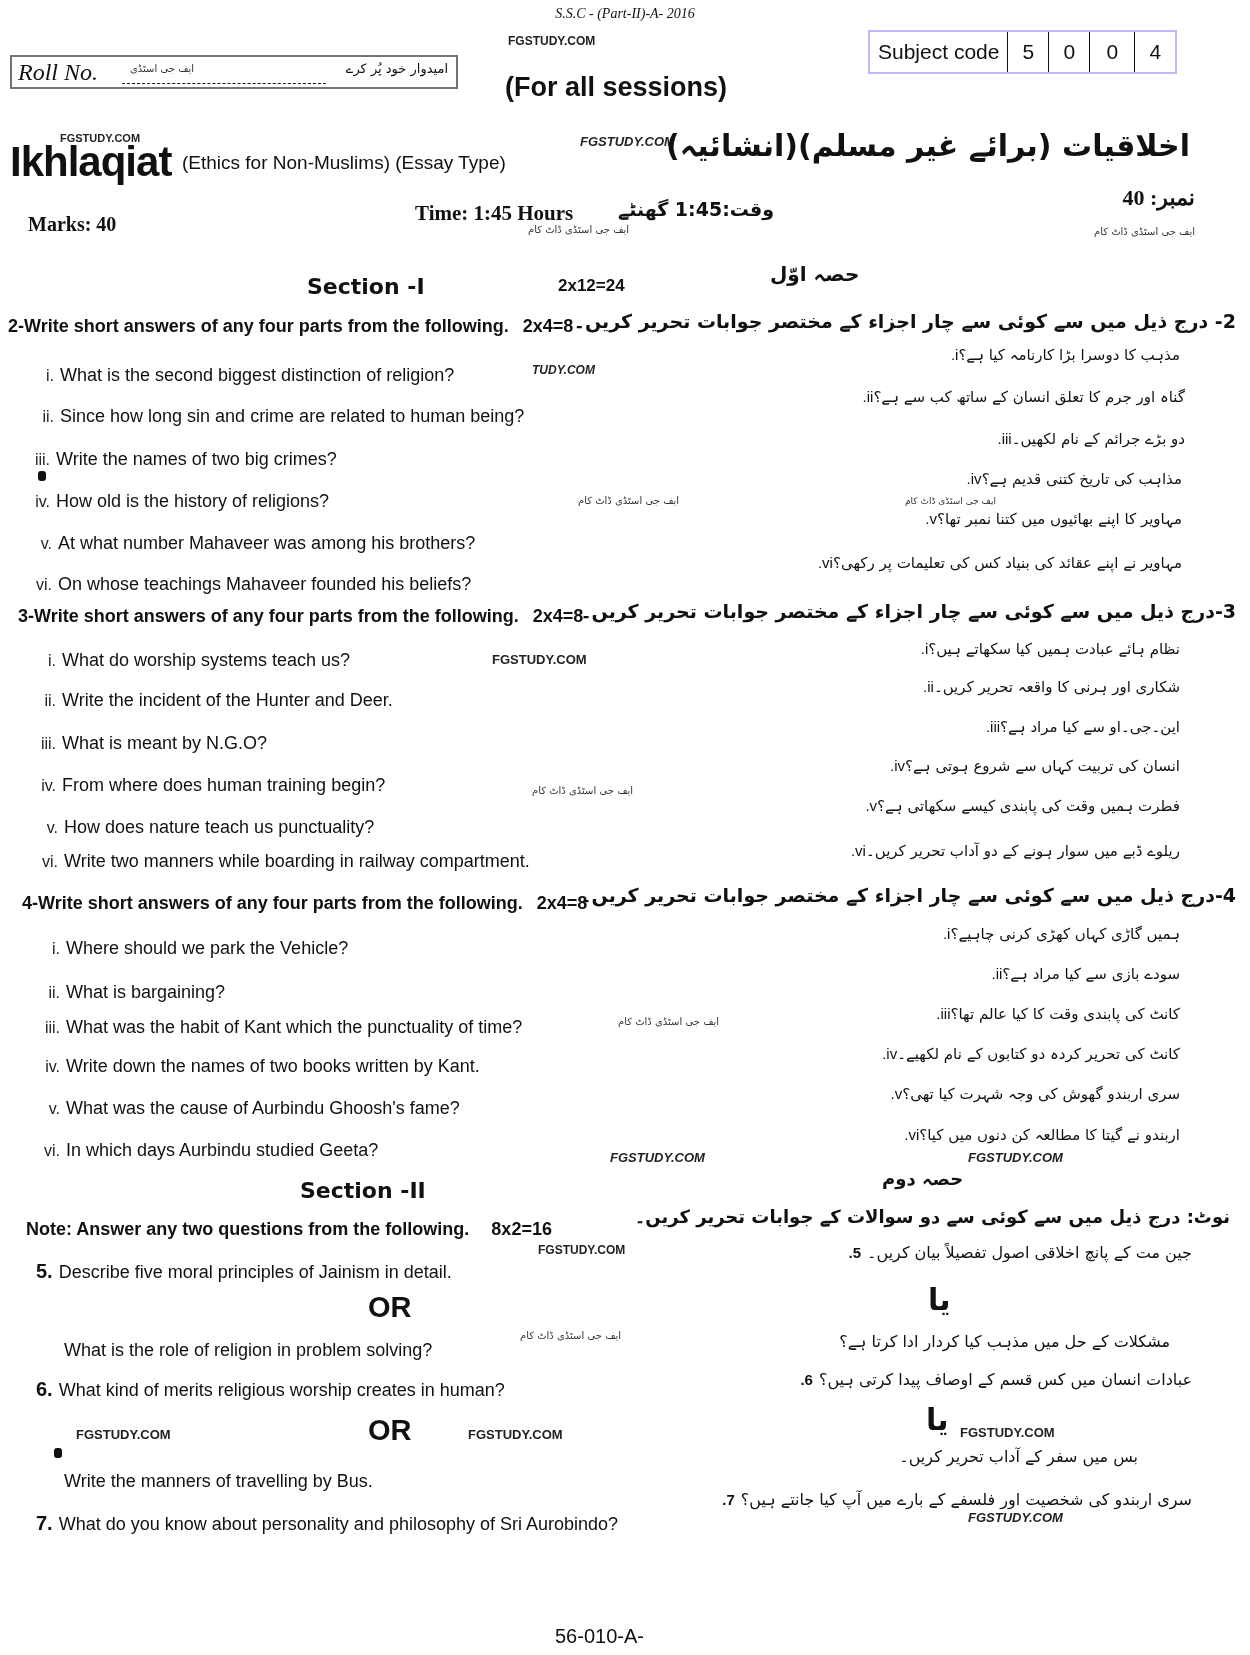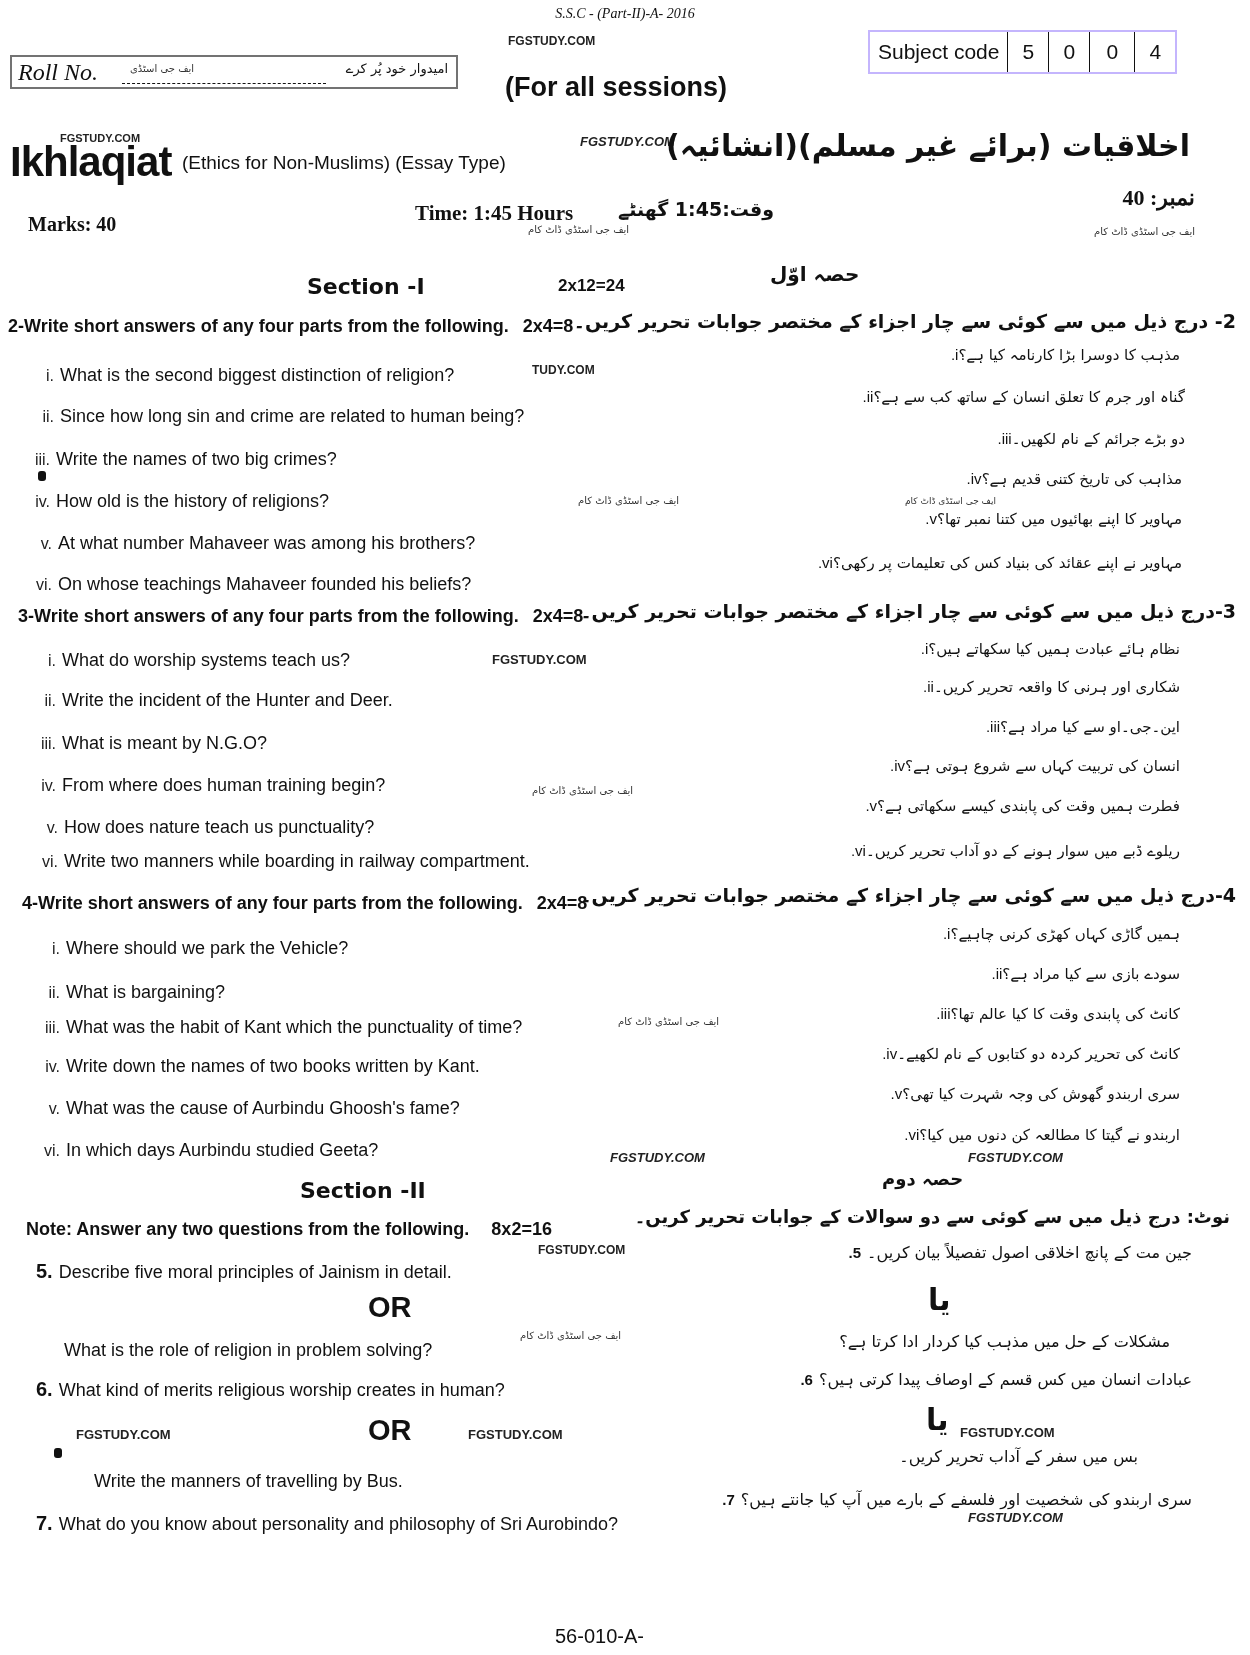--- a/index.html
+++ b/index.html
@@ -89,21 +89,21 @@
 </div>
 <div class="abs urdu ur-head" style="right:14px;top:310px;">2- درج ذیل میں سے کوئی سے چار اجزاء کے مختصر جوابات تحریر کریں۔</div>
 
 <div class="abs item" style="left:26px;top:365px;"><span class="rn">i.</span><span>What is the second biggest distinction of religion?</span></div>
 <div class="abs item" style="left:26px;top:406px;"><span class="rn">ii.</span><span>Since how long sin and crime are related to human being?</span></div>
 <div class="abs item" style="left:22px;top:449px;"><span class="rn">iii.</span><span>Write the names of two big crimes?</span></div>
 <div class="abs item" style="left:22px;top:491px;"><span class="rn">iv.</span><span>How old is the history of religions?</span></div>
 <div class="abs item" style="left:24px;top:533px;"><span class="rn">v.</span><span>At what number Mahaveer was among his brothers?</span></div>
 <div class="abs item" style="left:24px;top:574px;"><span class="rn">vi.</span><span>On whose teachings Mahaveer founded his beliefs?</span></div>
 <div class="abs dot" style="left:38px;top:471px;"></div>
-<div class="abs wm" style="left:532px;top:363px;font-size:12px;">TUDY.COM</div>
+<div class="abs wm" style="left:532px;top:363px;font-size:12px;font-style:italic;">TUDY.COM</div>
 <div class="abs urdu-wm" style="left:578px;top:495px;">ایف جی اسٹڈی ڈاٹ کام</div>
 
 <div class="abs urdu ur-item" style="right:70px;top:346px;"><span>مذہب کا دوسرا بڑا کارنامہ کیا ہے؟</span><span class="rn">i.</span></div>
 <div class="abs urdu ur-item" style="right:65px;top:388px;"><span>گناہ اور جرم کا تعلق انسان کے ساتھ کب سے ہے؟</span><span class="rn">ii.</span></div>
 <div class="abs urdu ur-item" style="right:65px;top:430px;"><span>دو بڑے جرائم کے نام لکھیں۔</span><span class="rn">iii.</span></div>
 <div class="abs urdu ur-item" style="right:68px;top:470px;"><span>مذاہب کی تاریخ کتنی قدیم ہے؟</span><span class="rn">iv.</span></div>
 <div class="abs urdu ur-item" style="right:68px;top:510px;"><span>مہاویر کا اپنے بھائیوں میں کتنا نمبر تھا؟</span><span class="rn">v.</span></div>
 <div class="abs urdu ur-item" style="right:68px;top:554px;"><span>مہاویر نے اپنے عقائد کی بنیاد کس کی تعلیمات پر رکھی؟</span><span class="rn">vi.</span></div>
 <div class="abs urdu-wm" style="left:905px;top:496px;font-size:9px;">ایف جی اسٹڈی ڈاٹ کام</div>
 
@@ -168,20 +168,20 @@
 <div class="abs urdu ur-item" style="right:80px;top:1332px;font-size:16px;">مشکلات کے حل میں مذہب کیا کردار ادا کرتا ہے؟</div>
 
 <div class="abs item" style="left:36px;top:1378px;"><span class="qnum">6.</span><span>What kind of merits religious worship creates in human?</span></div>
 <div class="abs urdu ur-item" style="right:58px;top:1370px;font-size:16px;"><span>عبادات انسان میں کس قسم کے اوصاف پیدا کرتی ہیں؟</span><span class="rn qnum">6.</span></div>
 <div class="abs wm" style="left:76px;top:1427px;">FGSTUDY.COM</div>
 <div class="abs or-big" style="left:368px;top:1414px;">OR</div>
 <div class="abs wm" style="left:468px;top:1427px;">FGSTUDY.COM</div>
 <div class="abs dot" style="left:54px;top:1448px;"></div>
 <div class="abs urdu ya" style="left:926px;top:1402px;">یا</div>
 <div class="abs wm" style="left:960px;top:1425px;">FGSTUDY.COM</div>
-<div class="abs item" style="left:64px;top:1471px;margin-left:30px;"><span>Write the manners of travelling by Bus.</span></div>
+<div class="abs item" style="left:64px;top:1471px;"><span>Write the manners of travelling by Bus.</span></div>
 <div class="abs urdu ur-item" style="right:112px;top:1447px;font-size:16px;">بس میں سفر کے آداب تحریر کریں۔</div>
 
 <div class="abs item" style="left:36px;top:1512px;"><span class="qnum">7.</span><span>What do you know about personality and philosophy of Sri Aurobindo?</span></div>
 <div class="abs urdu ur-item" style="right:58px;top:1490px;font-size:16px;"><span>سری اربندو کی شخصیت اور فلسفے کے بارے میں آپ کیا جانتے ہیں؟</span><span class="rn qnum">7.</span></div>
 <div class="abs wm wm-it" style="left:968px;top:1510px;">FGSTUDY.COM</div>
 
 <div class="abs footer">56-010-A-</div>
 
 </body></html>

